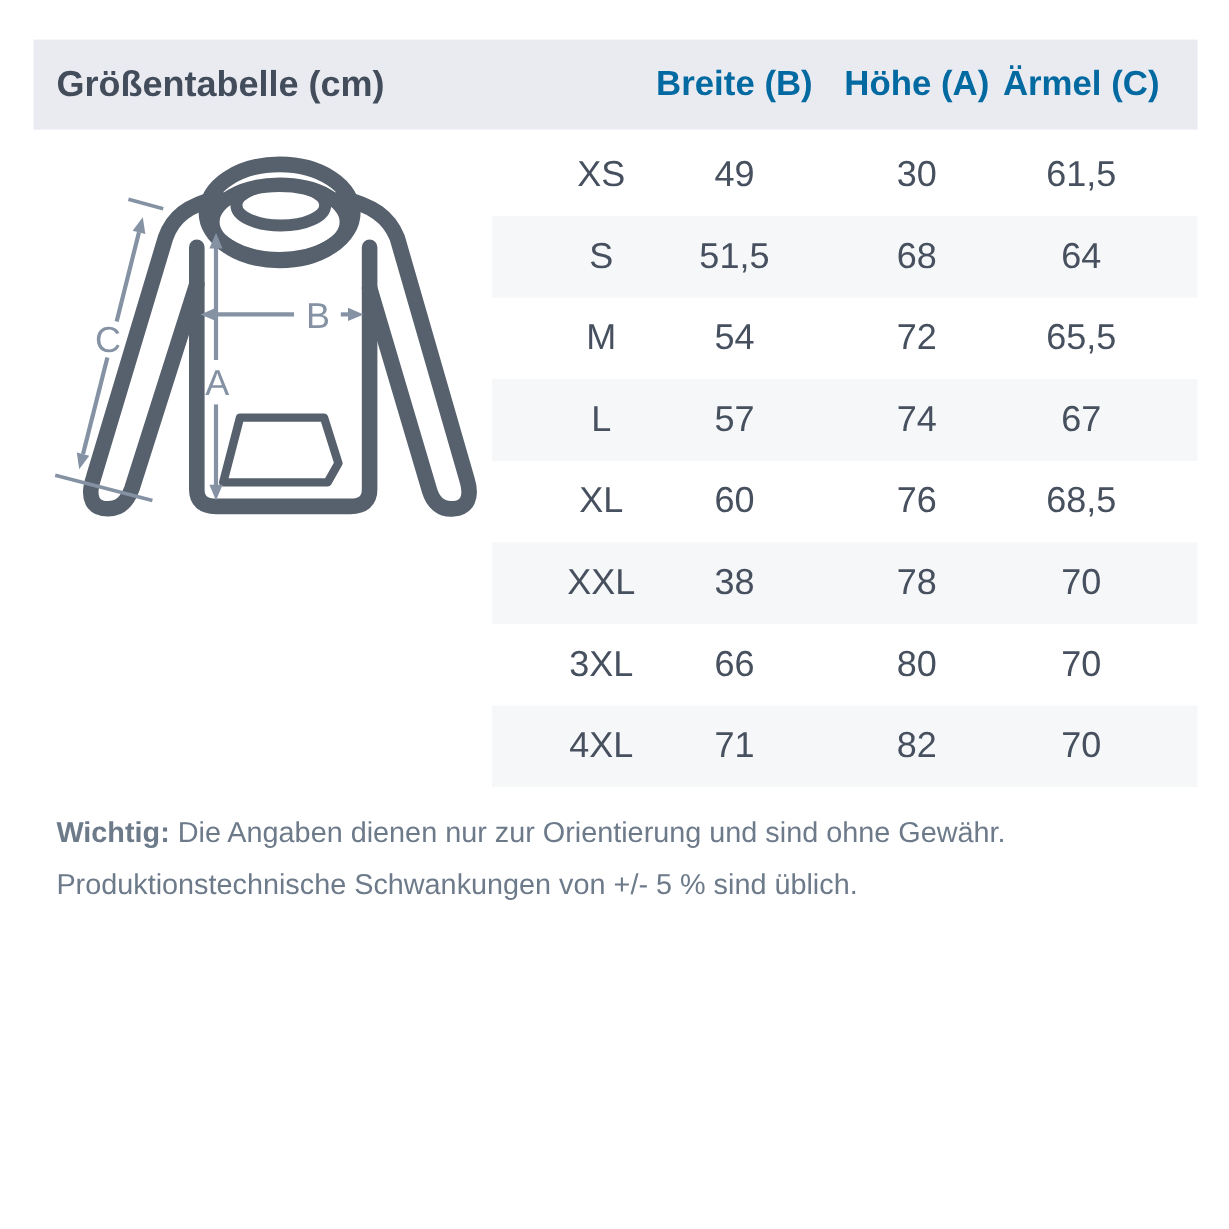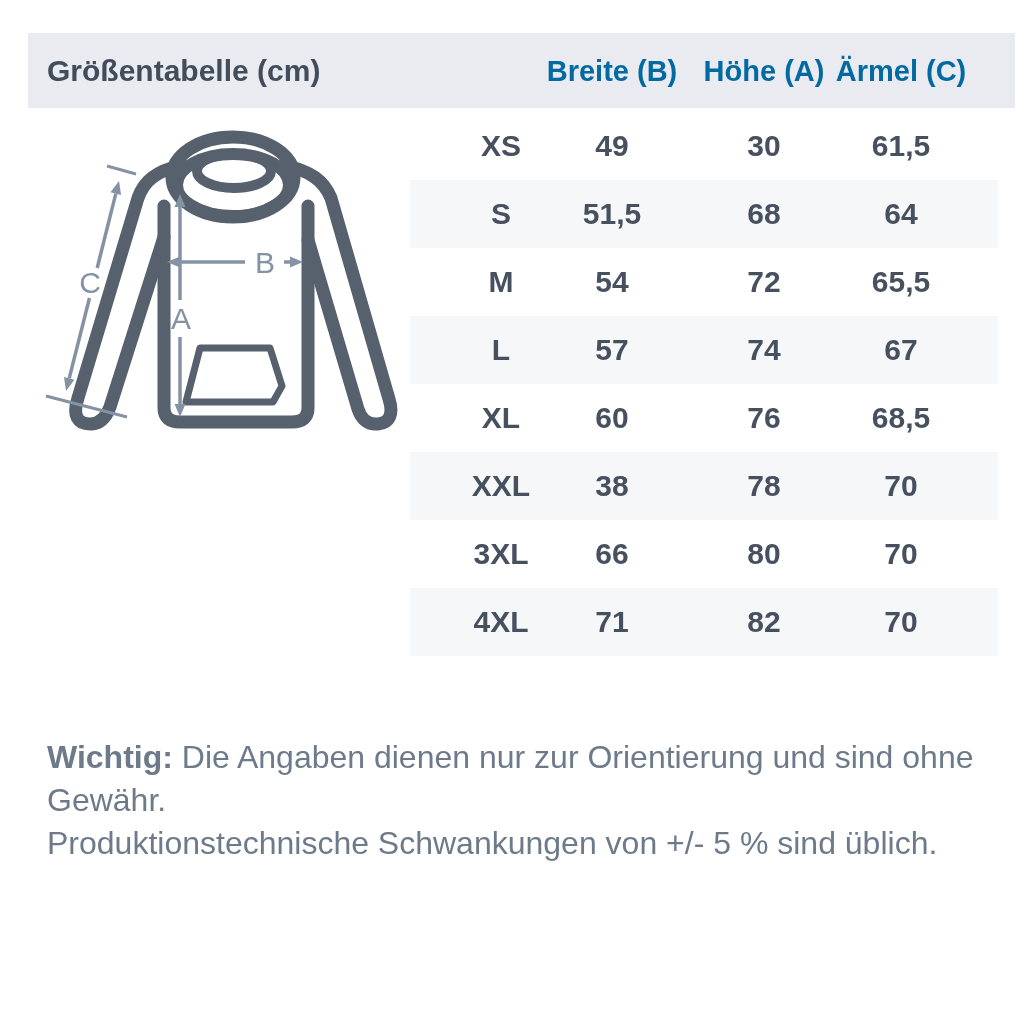--- a/index.html
+++ b/index.html
@@ -10,57 +10,56 @@
     position:relative;
     overflow:hidden;
     color:#47505e;
   }
   .page{position:absolute;inset:0;}
 
   
   .header-band{
     position:absolute;left:28px;top:33px;width:970px;height:75px;
     background:#e9ebf1;
-    padding-left:17px;
   }
   .header-title{
     position:absolute;left:19px;top:50%;transform:translateY(-50%);
     font-size:30px;font-weight:bold;color:#424c5a;white-space:nowrap;
   }
   .hcell{
     position:absolute;top:50%;transform:translate(-50%,-50%);
     font-size:29px;font-weight:bold;color:#0369a1;white-space:nowrap;
   }
   .hc1{left:584px;}
   .hc2{left:736px;}
   .hc3{left:873px;}
 
   
   .size-table{
     position:absolute;left:410px;top:112px;width:588px;
   }
-  .trow{position:relative;height:68px;font-weight:bold;}
+  .trow{position:relative;height:68px;}
   .trow:nth-child(even){background:#f6f7f9;}
   .cell{
     position:absolute;top:50%;transform:translate(-50%,-50%);
     font-size:30px;color:#47505e;white-space:nowrap;
   }
   .col-size{left:91px;}
   .col-b{left:202px;}
   .col-a{left:354px;}
   .col-c{left:491px;text-align:right;}
 
   
   .diagram{position:absolute;left:35px;top:128px;width:380px;height:312px;}
   .diagram svg{display:block;width:100%;height:100%;}
 
   
   .note{
-    position:absolute;left:47px;top:704px;width:930px;
-    font-size:32px;line-height:43px;color:#6d7a8a;
+    position:absolute;left:47px;top:649px;width:930px;
+    font-size:24px;line-height:43px;color:#6d7a8a;
   }
   .note strong{font-weight:bold;color:#6d7a8a;}
 </style>
 </head>
 <body>
 
 <div class="page">
 
   <div class="header-band">
     <div class="header-title">Größentabelle (cm)</div>

